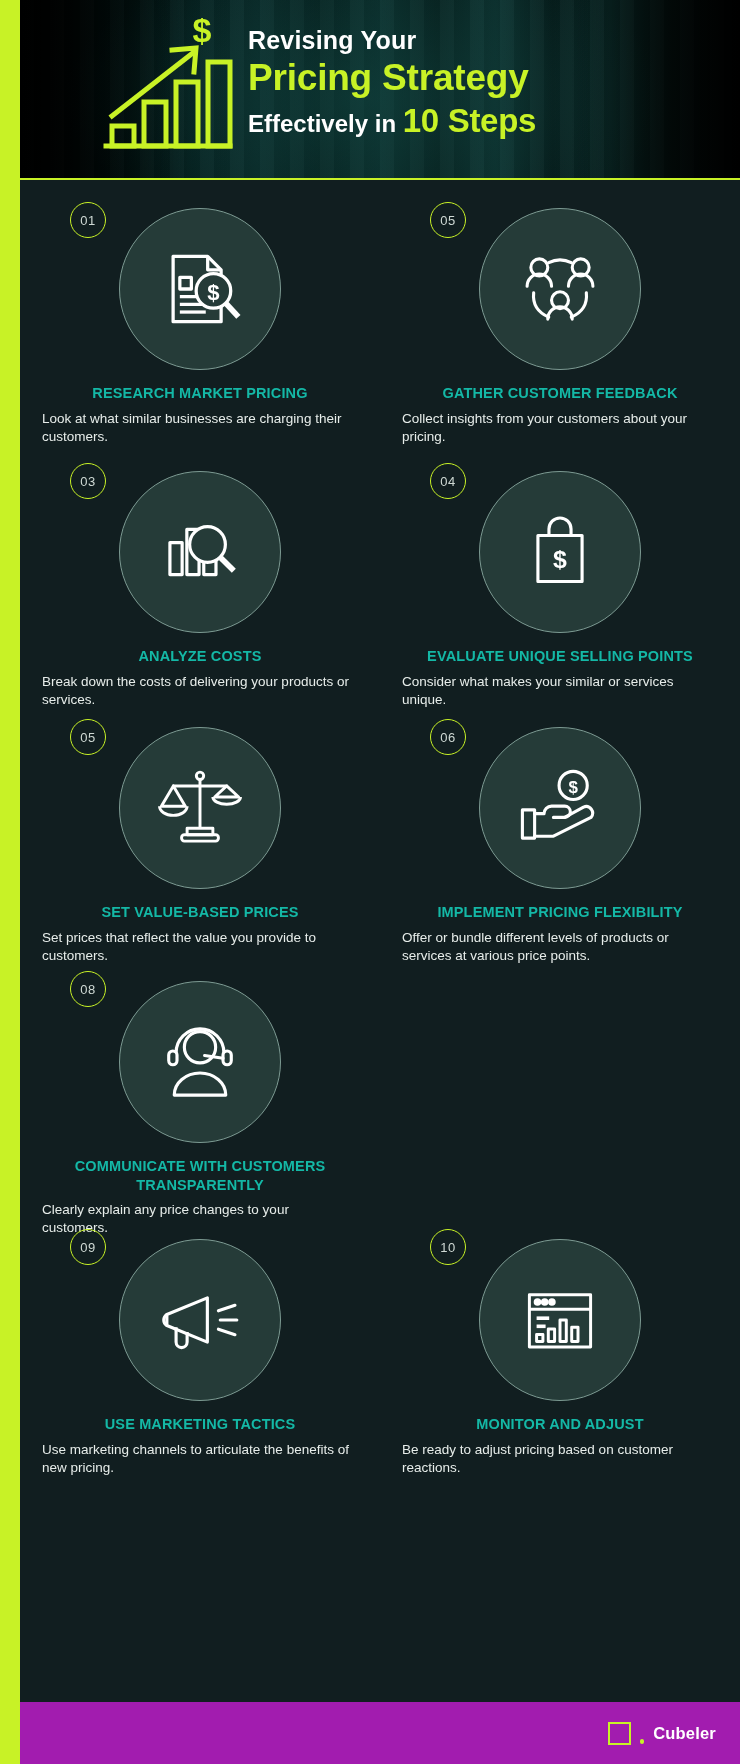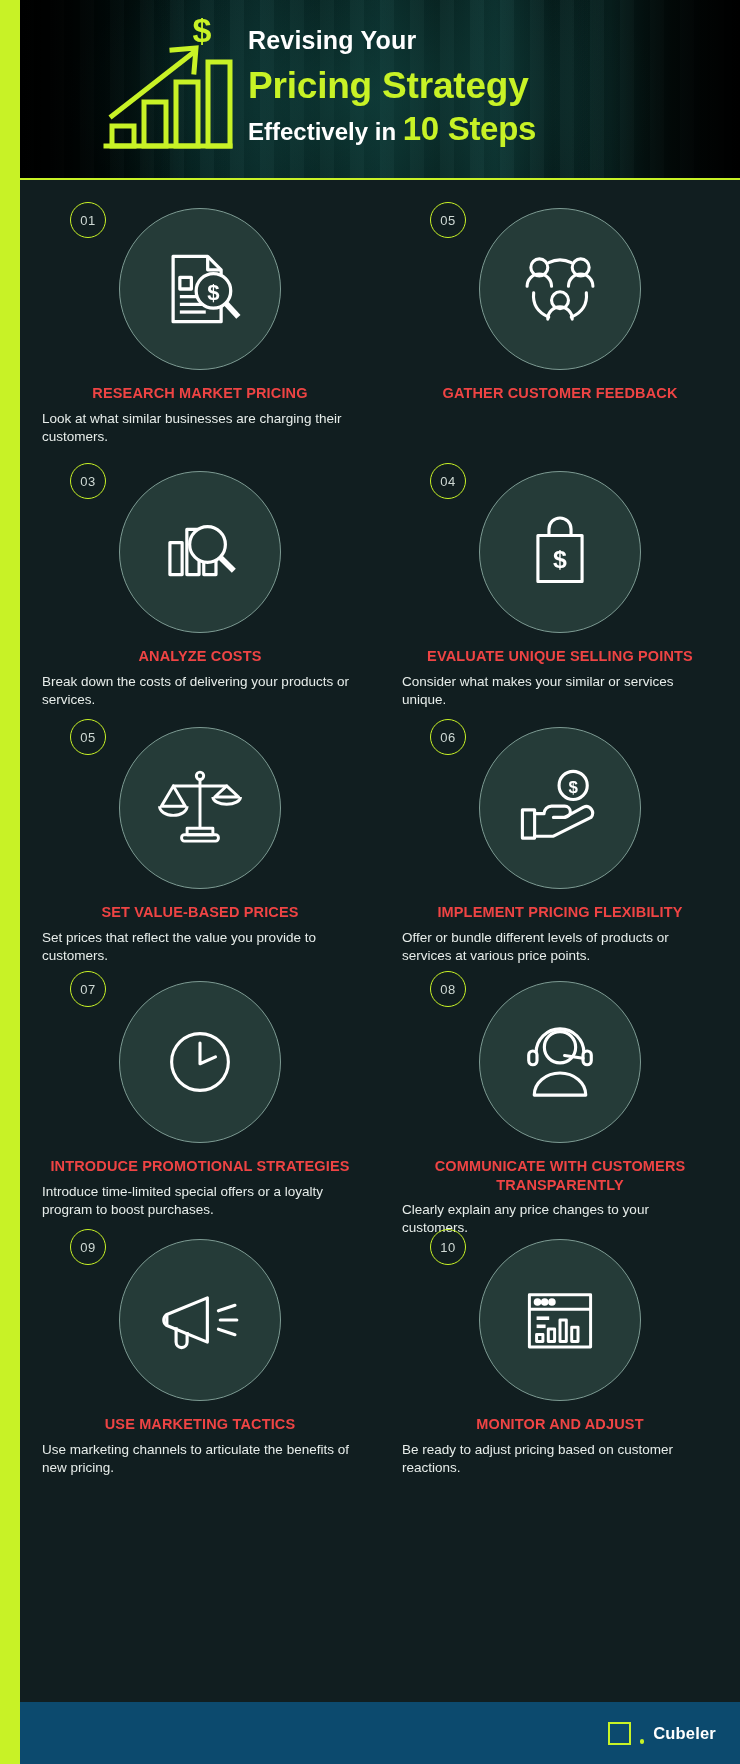--- a/index.html
+++ b/index.html
@@ -25,49 +25,49 @@
      background:radial-gradient(ellipse 60% 120% at 48% 55%, rgba(18,70,66,.55) 0%, rgba(0,0,0,0) 70%);}
   .hdr-fadeL{position:absolute;left:0;top:0;width:170px;height:100%;
      background:linear-gradient(90deg,#000 0%,rgba(0,0,0,0) 100%);}
   .hdr-fadeR{position:absolute;right:0;top:0;width:170px;height:100%;
      background:linear-gradient(270deg,#000 0%,rgba(0,0,0,0) 100%);}
   .hdr-bottomline{position:absolute;margin-left:20px;top:178px;width:720px;height:2px;background:#c8f226;z-index:4;}
 
   .hdr-icon{position:absolute;left:78px;top:18px;width:140px;height:140px;}
   .hdr-text{position:absolute;left:228px;top:26px;width:470px;}
   .t-line1{font-size:25px;font-weight:bold;color:#ffffff;letter-spacing:.2px;line-height:1.15;}
-  .t-line2{font-size:37px;font-weight:bold;color:#c8f226;letter-spacing:-.2px;line-height:1.12;margin-top:10px;}
+  .t-line2{font-size:37px;font-weight:bold;color:#c8f226;letter-spacing:-.2px;line-height:1.12;margin-top:2px;}
   .t-line3{font-size:24px;font-weight:bold;color:#ffffff;line-height:1.15;margin-top:4px;white-space:nowrap;}
   .t-line3 .big{font-size:33px;color:#c8f226;letter-spacing:-.3px;}
 
   
   .grid{position:absolute;left:20px;top:180px;width:720px;}
   .row{display:flex;}
   .cell{position:relative;width:360px;box-sizing:border-box;padding:0 22px;}
   .badge{position:absolute;width:34px;height:34px;border-radius:50%;
          border:1.6px solid #c8f226;color:#cfd9d4;font-size:13px;font-weight:normal;
          display:flex;align-items:center;justify-content:center;letter-spacing:.5px;z-index:3;}
   .disc{width:160px;height:160px;border-radius:50%;
         background:#253b38;border:1px solid #7d9b93;
         display:flex;align-items:center;justify-content:center;margin:0 auto;}
   .disc svg{display:block;}
-  .step-title{color:#ef4444;font-size:14.5px;font-weight:bold;text-align:center;
+  .step-title{color:#14b8a6;font-size:14.5px;font-weight:bold;text-align:center;
               letter-spacing:.15px;line-height:1.28;margin-top:14px;}
   .step-desc{color:#e7edea;font-size:13.5px;line-height:1.35;margin-top:7px;}
 
   
   .r1 .cell{height:265px;padding-top:28px;}
   .r2 .cell{height:256px;padding-top:26px;}
   .r3 .cell{height:256px;padding-top:26px;}
   .r4 .cell{height:256px;padding-top:24px;}
   .r5 .cell{height:240px;padding-top:26px;}
   .cell .badge{left:50px;}
 
   
-  .footer{position:absolute;left:20px;bottom:0;width:720px;height:62px;background:#0c4a6e;}
+  .footer{position:absolute;left:20px;bottom:0;width:720px;height:62px;background:#a21caf;}
   .brand{position:absolute;right:24px;top:20px;display:flex;align-items:center;gap:9px;}
   .brand-mark{width:19px;height:19px;border:2.4px solid #c8f226;position:relative;}
   .brand-dot{width:4.6px;height:4.6px;border-radius:50%;background:#c8f226;align-self:flex-end;margin-bottom:1px;}
   .brand-name{color:#ffffff;font-size:16.5px;font-weight:bold;letter-spacing:.2px;}
 </style>
 </head>
 <body>
 
 <div class="page">
 
@@ -132,20 +132,21 @@
             <circle cx="72" cy="27" r="9"></circle>
             <path d="M59 47 a13 13 0 0 1 26 0"></path>
             <circle cx="50" cy="62" r="9"></circle>
             <path d="M37 82 a13 13 0 0 1 26 0"></path>
             <path d="M22 54 q-2 18 16 26"></path>
             <path d="M78 54 q2 18 -16 26"></path>
             <path d="M38 22 q12 -6 24 0"></path>
           </svg>
         </div>
         <div class="step-title">GATHER CUSTOMER FEEDBACK</div>
+        <div class="step-desc">Collect insights from your customers about your pricing.</div>
       </div>
     </div>
 
     <div class="row r2">
       <div class="cell">
         <div class="badge" style="top:18px">03</div>
         <div class="disc">
           <svg viewBox="0 0 100 100" width="94" height="94" fill="none" stroke="#fff" stroke-width="3.4" stroke-linejoin="round">
             <rect x="18" y="40" width="13" height="34"></rect>
             <rect x="36" y="26" width="13" height="48"></rect>
@@ -200,31 +201,20 @@
             <path d="M23 56 h10 a8 8 0 0 1 8 -8 h14 a6 6 0 0 1 0 12 h-12"></path>
             <path d="M23 80 h20 l40 -20 a7 7 0 0 0 -8 -11 L55 60"></path>
           </svg>
         </div>
         <div class="step-title">IMPLEMENT PRICING FLEXIBILITY</div>
         <div class="step-desc">Offer or bundle different levels of products or services at various price points.</div>
       </div>
     </div>
 
     <div class="row r4">
-      <div class="cell">
-        <div class="badge" style="top:14px">07</div>
-        <div class="disc">
-          <svg viewBox="0 0 100 100" width="86" height="86" fill="none" stroke="#fff" stroke-width="3.6" stroke-linecap="round">
-            <circle cx="50" cy="50" r="33"></circle>
-            <polyline points="50,28 50,52 68,44" stroke-linejoin="round"></polyline>
-          </svg>
-        </div>
-        <div class="step-title">INTRODUCE PROMOTIONAL STRATEGIES</div>
-        <div class="step-desc">Introduce time-limited special offers or a loyalty program to boost purchases.</div>
-      </div>
       <div class="cell">
         <div class="badge" style="top:14px">08</div>
         <div class="disc">
           <svg viewBox="0 0 100 100" width="92" height="92" fill="none" stroke="#fff" stroke-width="3.4" stroke-linejoin="round">
             <circle cx="50" cy="34" r="17"></circle>
             <path d="M24 40 a26 26 0 0 1 52 0"></path>
             <rect x="16" y="38" width="9" height="15" rx="4.5"></rect>
             <rect x="75" y="38" width="9" height="15" rx="4.5"></rect>
             <line x1="75" y1="46" x2="55" y2="43" stroke-linecap="round"></line>
             <path d="M22 86 a28 24 0 0 1 56 0 Z"></path>

